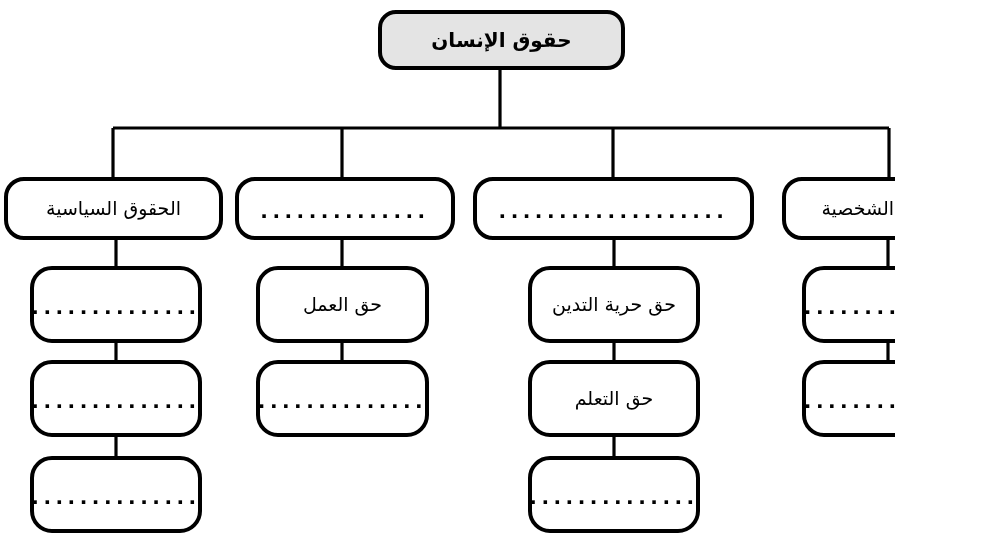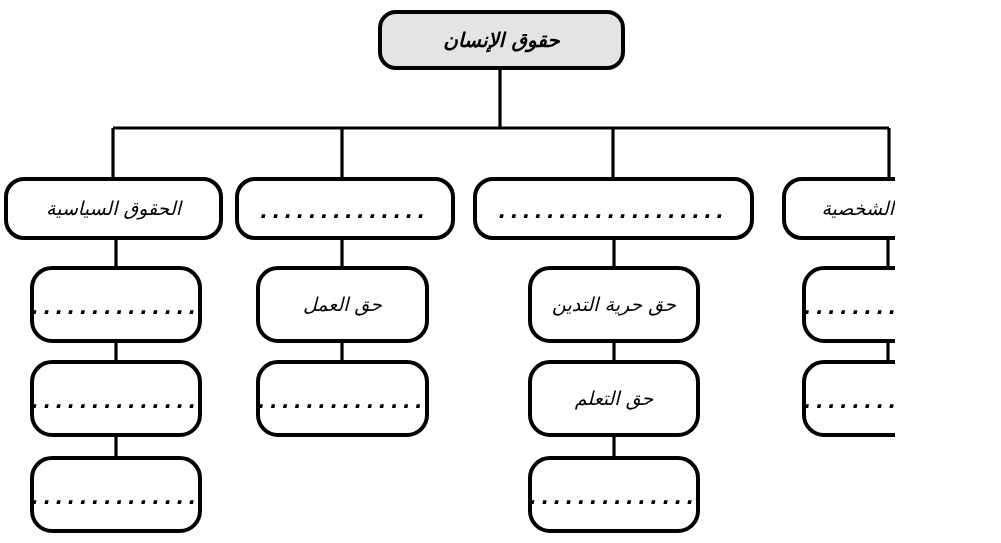--- a/index.html
+++ b/index.html
@@ -9,21 +9,20 @@
   }
   body {
     font-family: "DejaVu Sans", "Liberation Sans", sans-serif;
   }
   #diagram-root {
     position: relative;
     width: 895px;
     height: 543px;
     background: #ffffff;
     overflow: hidden;
-    font-style: italic;
   }
   svg#diagram-svg {
     position: absolute;
     top: 0;
     left: 0;
     width: 1001px;
     height: 543px;
     display: block;
   }
   .node-rect {

